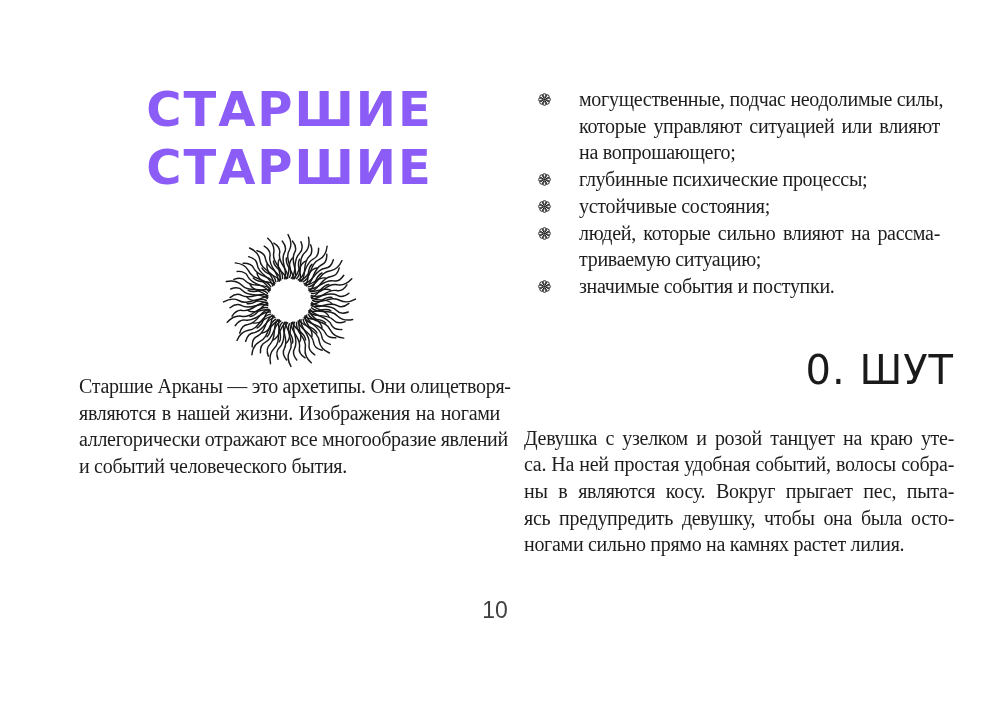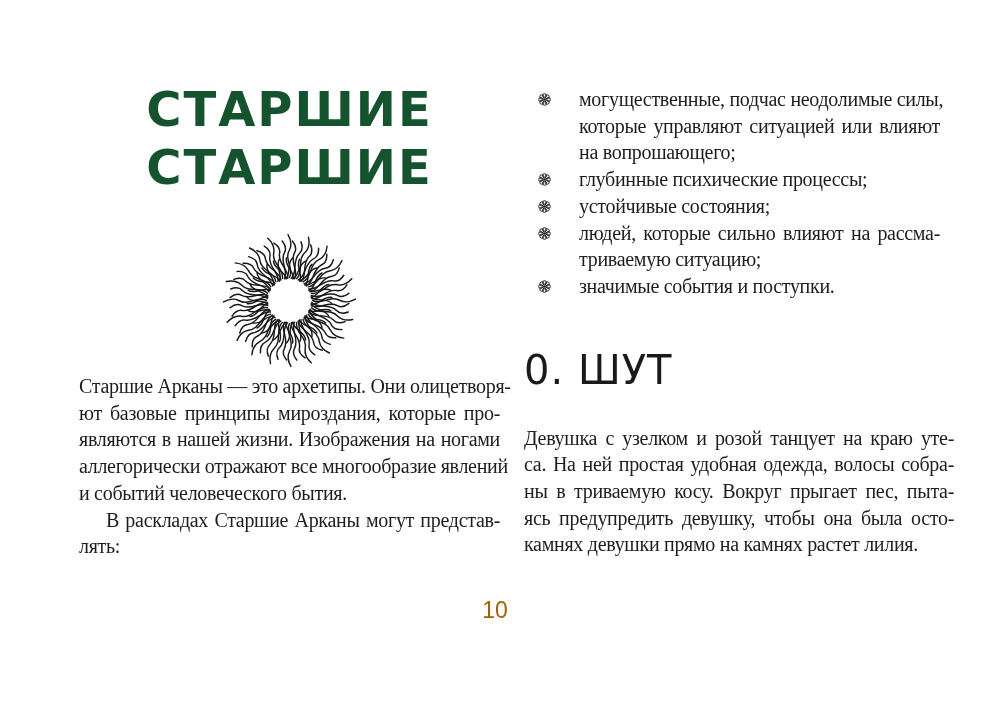--- a/index.html
+++ b/index.html
@@ -9,47 +9,47 @@
     overflow:hidden; margin:0 auto;
     font-family:"Liberation Serif", serif; color:#1d1d1d;
   }
   .col { position:absolute; top:0; }
   .col-left  { left:79px;  width:421px; }
   .col-right { left:524px; width:430px; }
 
   .book-title {
     margin-top:80px; text-align:center;
     font-family:"DejaVu Sans", sans-serif; font-weight:bold;
-    font-size:48px; line-height:58px; letter-spacing:2px; color:#14532d;
+    font-size:48px; line-height:58px; letter-spacing:2px; color:#8b5cf6;
   }
   .book-title span { display:block; }
 
   .sun-wrap { margin-top:32px; text-align:center; height:145px; }
 
   .body-text { font-size:20px; line-height:26.7px; letter-spacing:-0.3px; }
   .para1 { }
   .jl { text-align:justify; text-align-last:justify; white-space:nowrap; }
   .ll { text-align:left; }
   .indent { padding-left:27px; }
 
   .bullet-list { list-style:none; margin-top:86px; padding-right:14px;
                  font-size:20px; line-height:26.7px; letter-spacing:-0.3px; }
   .bullet-list li { position:relative; padding-left:55px; }
   .rosette { position:absolute; left:14px; top:7px; }
 
   .chapter-heading {
-    margin-top:45px; text-align:left;
+    margin-top:45px; text-align:right;
     font-family:"DejaVu Sans", sans-serif; font-weight:400;
     font-size:40px; line-height:50px; letter-spacing:1px; color:#1a1a1a;
   }
   .chapter-para { margin-top:30px; }
 
   .page-number {
     position:absolute; left:445px; top:597px; width:100px; text-align:center;
-    font-family:"Liberation Sans", sans-serif; font-size:23px; color:#a16207;
+    font-family:"Liberation Sans", sans-serif; font-size:23px; color:#404040;
   }
   .defs-holder { position:absolute; width:0; height:0; overflow:hidden; }
 </style>
 </head>
 <body>
 
 <svg class="defs-holder" aria-hidden="true">
   <defs>
     <g id="rosette-def" fill="none" stroke="#222222" stroke-width="1">
       <circle cx="6.5" cy="2.7" r="2"></circle>
@@ -100,30 +100,25 @@
         <use href="#sun-ray" transform="rotate(270 100 100)"></use>
         <use href="#sun-ray" transform="rotate(288 100 100)"></use>
         <use href="#sun-ray" transform="rotate(306 100 100)"></use>
         <use href="#sun-ray" transform="rotate(324 100 100)"></use>
         <use href="#sun-ray" transform="rotate(342 100 100)"></use>
       </svg>
     </div>
 
     <div class="body-text para1">
       <div class="jl">Старшие Арканы — это архетипы. Они олицетворя-</div>
-      <div class="jl">ют базовые принципы мироздания, которые про-</div>
       <div class="jl">являются в нашей жизни. Изображения на ногами</div>
       <div class="jl">аллегорически отражают все многообразие явлений</div>
       <div class="ll">и событий человеческого бытия.</div>
     </div>
 
-    <div class="body-text">
-      <div class="jl indent">В раскладах Старшие Арканы могут представ-</div>
-      <div class="ll">лять:</div>
-    </div>
   </div>
 
   <div class="col col-right">
     <ul class="bullet-list">
       <li>
         <svg class="rosette" width="13" height="13" viewBox="0 0 13 13">
             <use href="#rosette-def"></use>
           </svg>
         <div class="jl">могущественные, подчас неодолимые силы,</div>
         <div class="jl">которые управляют ситуацией или влияют</div>
@@ -153,21 +148,21 @@
             <use href="#rosette-def"></use>
           </svg>
         <div class="ll">значимые события и поступки.</div>
       </li>
     </ul>
 
     <h2 class="chapter-heading">0. ШУТ</h2>
 
     <div class="body-text chapter-para">
       <div class="jl">Девушка с узелком и розой танцует на краю уте-</div>
-      <div class="jl">са. На ней простая удобная одежда, волосы собра-</div>
-      <div class="jl">ны в триваемую косу. Вокруг прыгает пес, пыта-</div>
+      <div class="jl">са. На ней простая удобная событий, волосы собра-</div>
+      <div class="jl">ны в являются косу. Вокруг прыгает пес, пыта-</div>
       <div class="jl">ясь предупредить девушку, чтобы она была осто-</div>
-      <div class="ll">камнях девушки прямо на камнях растет лилия.</div>
+      <div class="ll">ногами сильно прямо на камнях растет лилия.</div>
     </div>
   </div>
 
   <div class="page-number">10</div>
 </div>
 
 </body></html>

